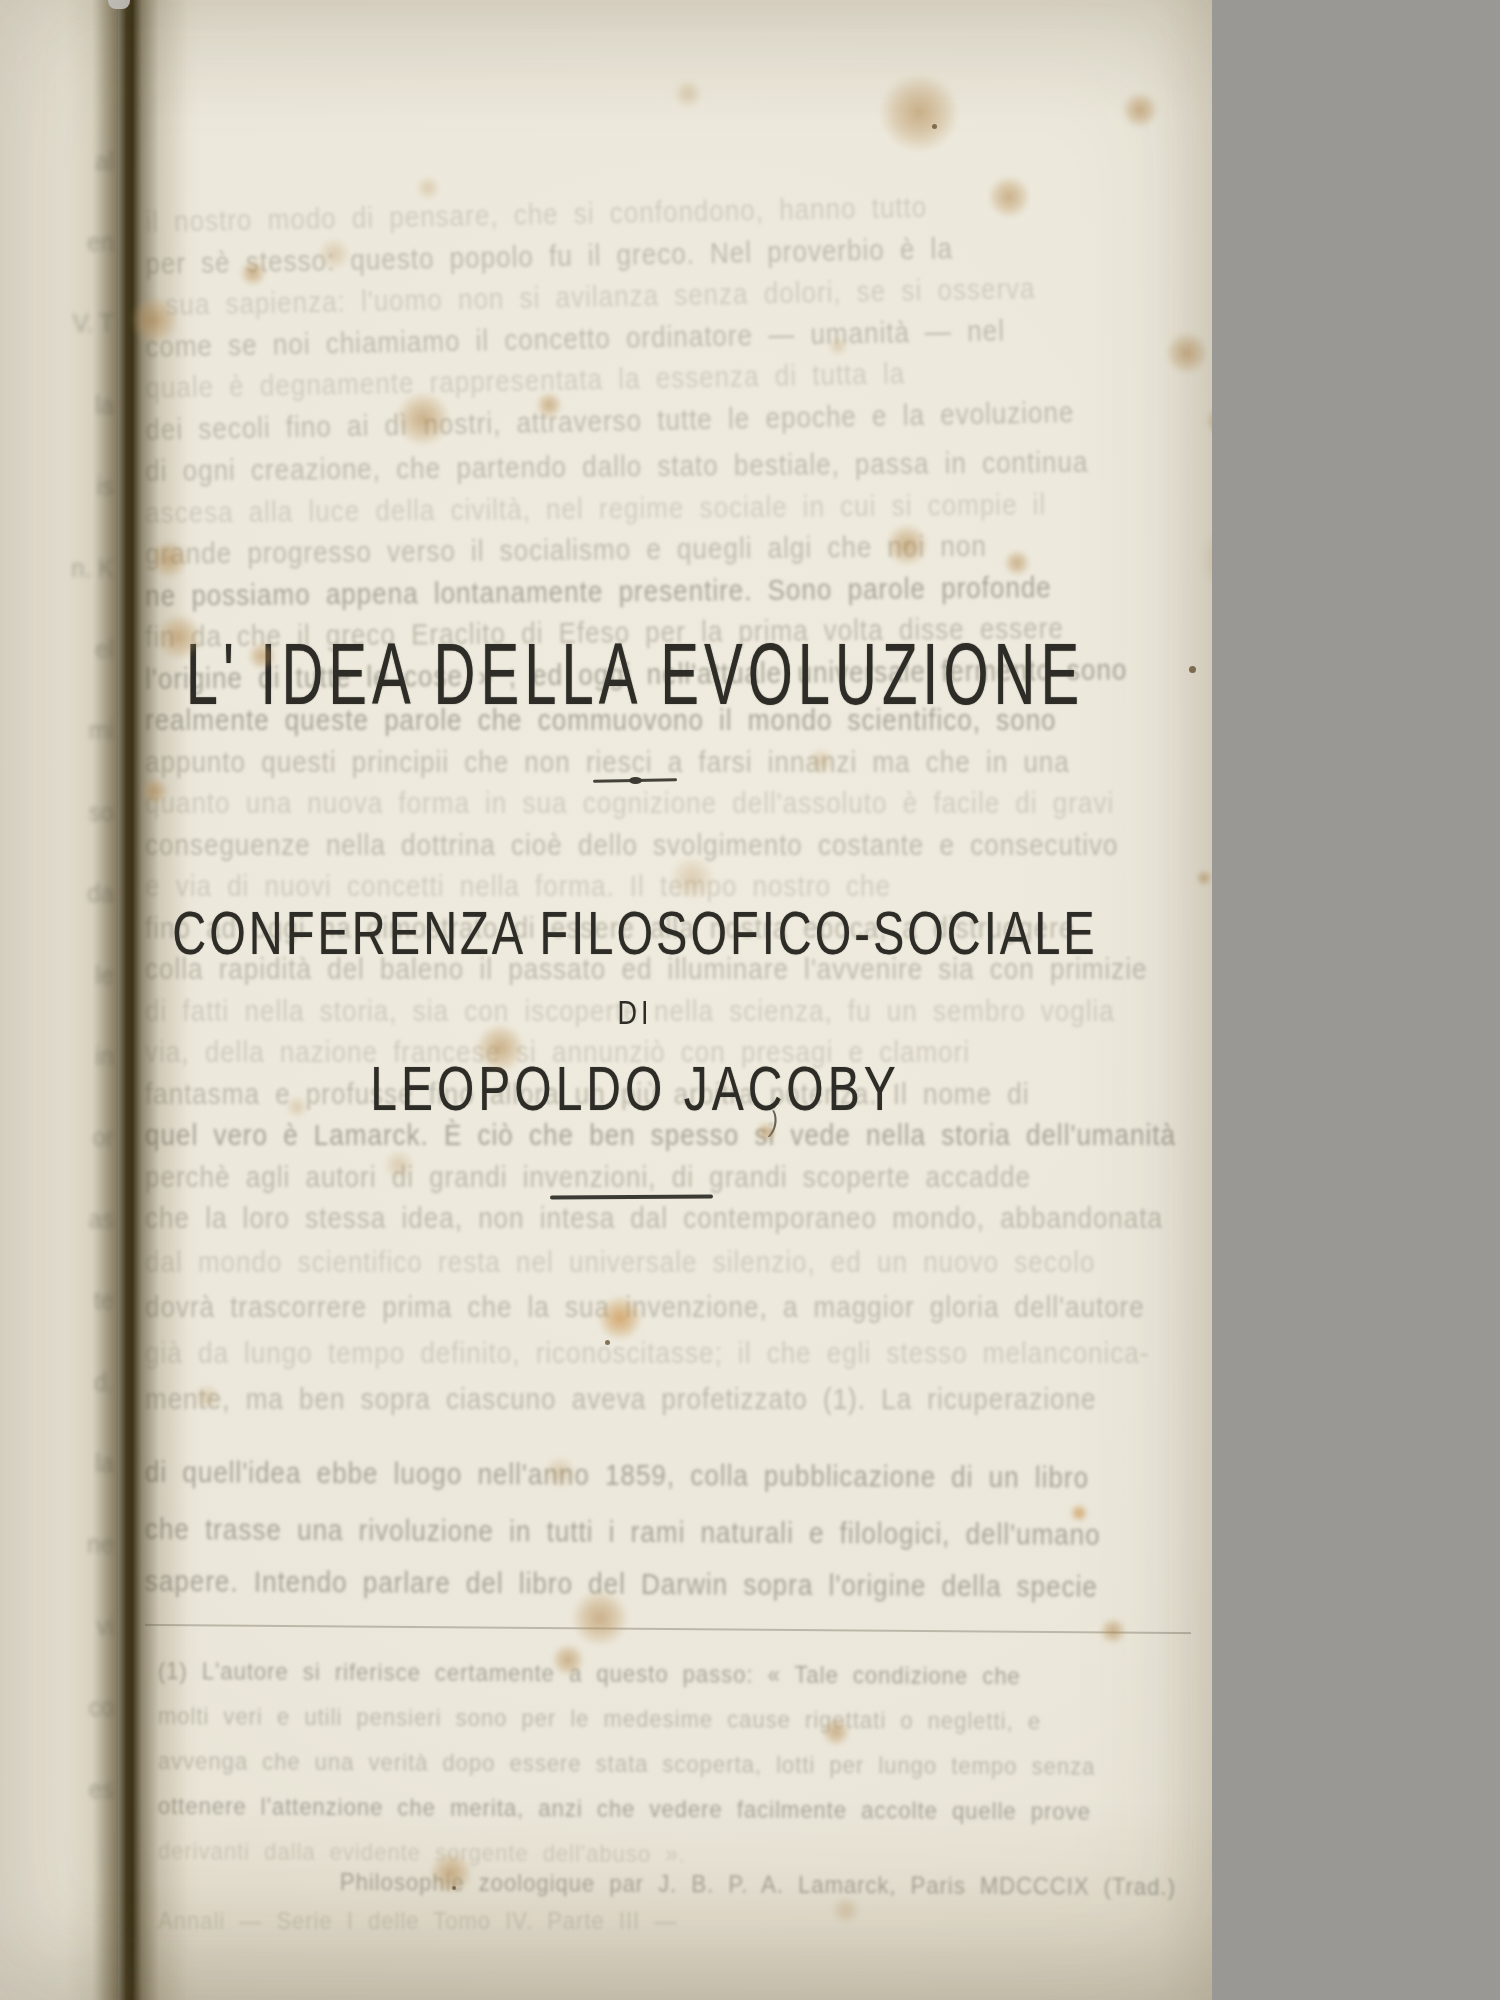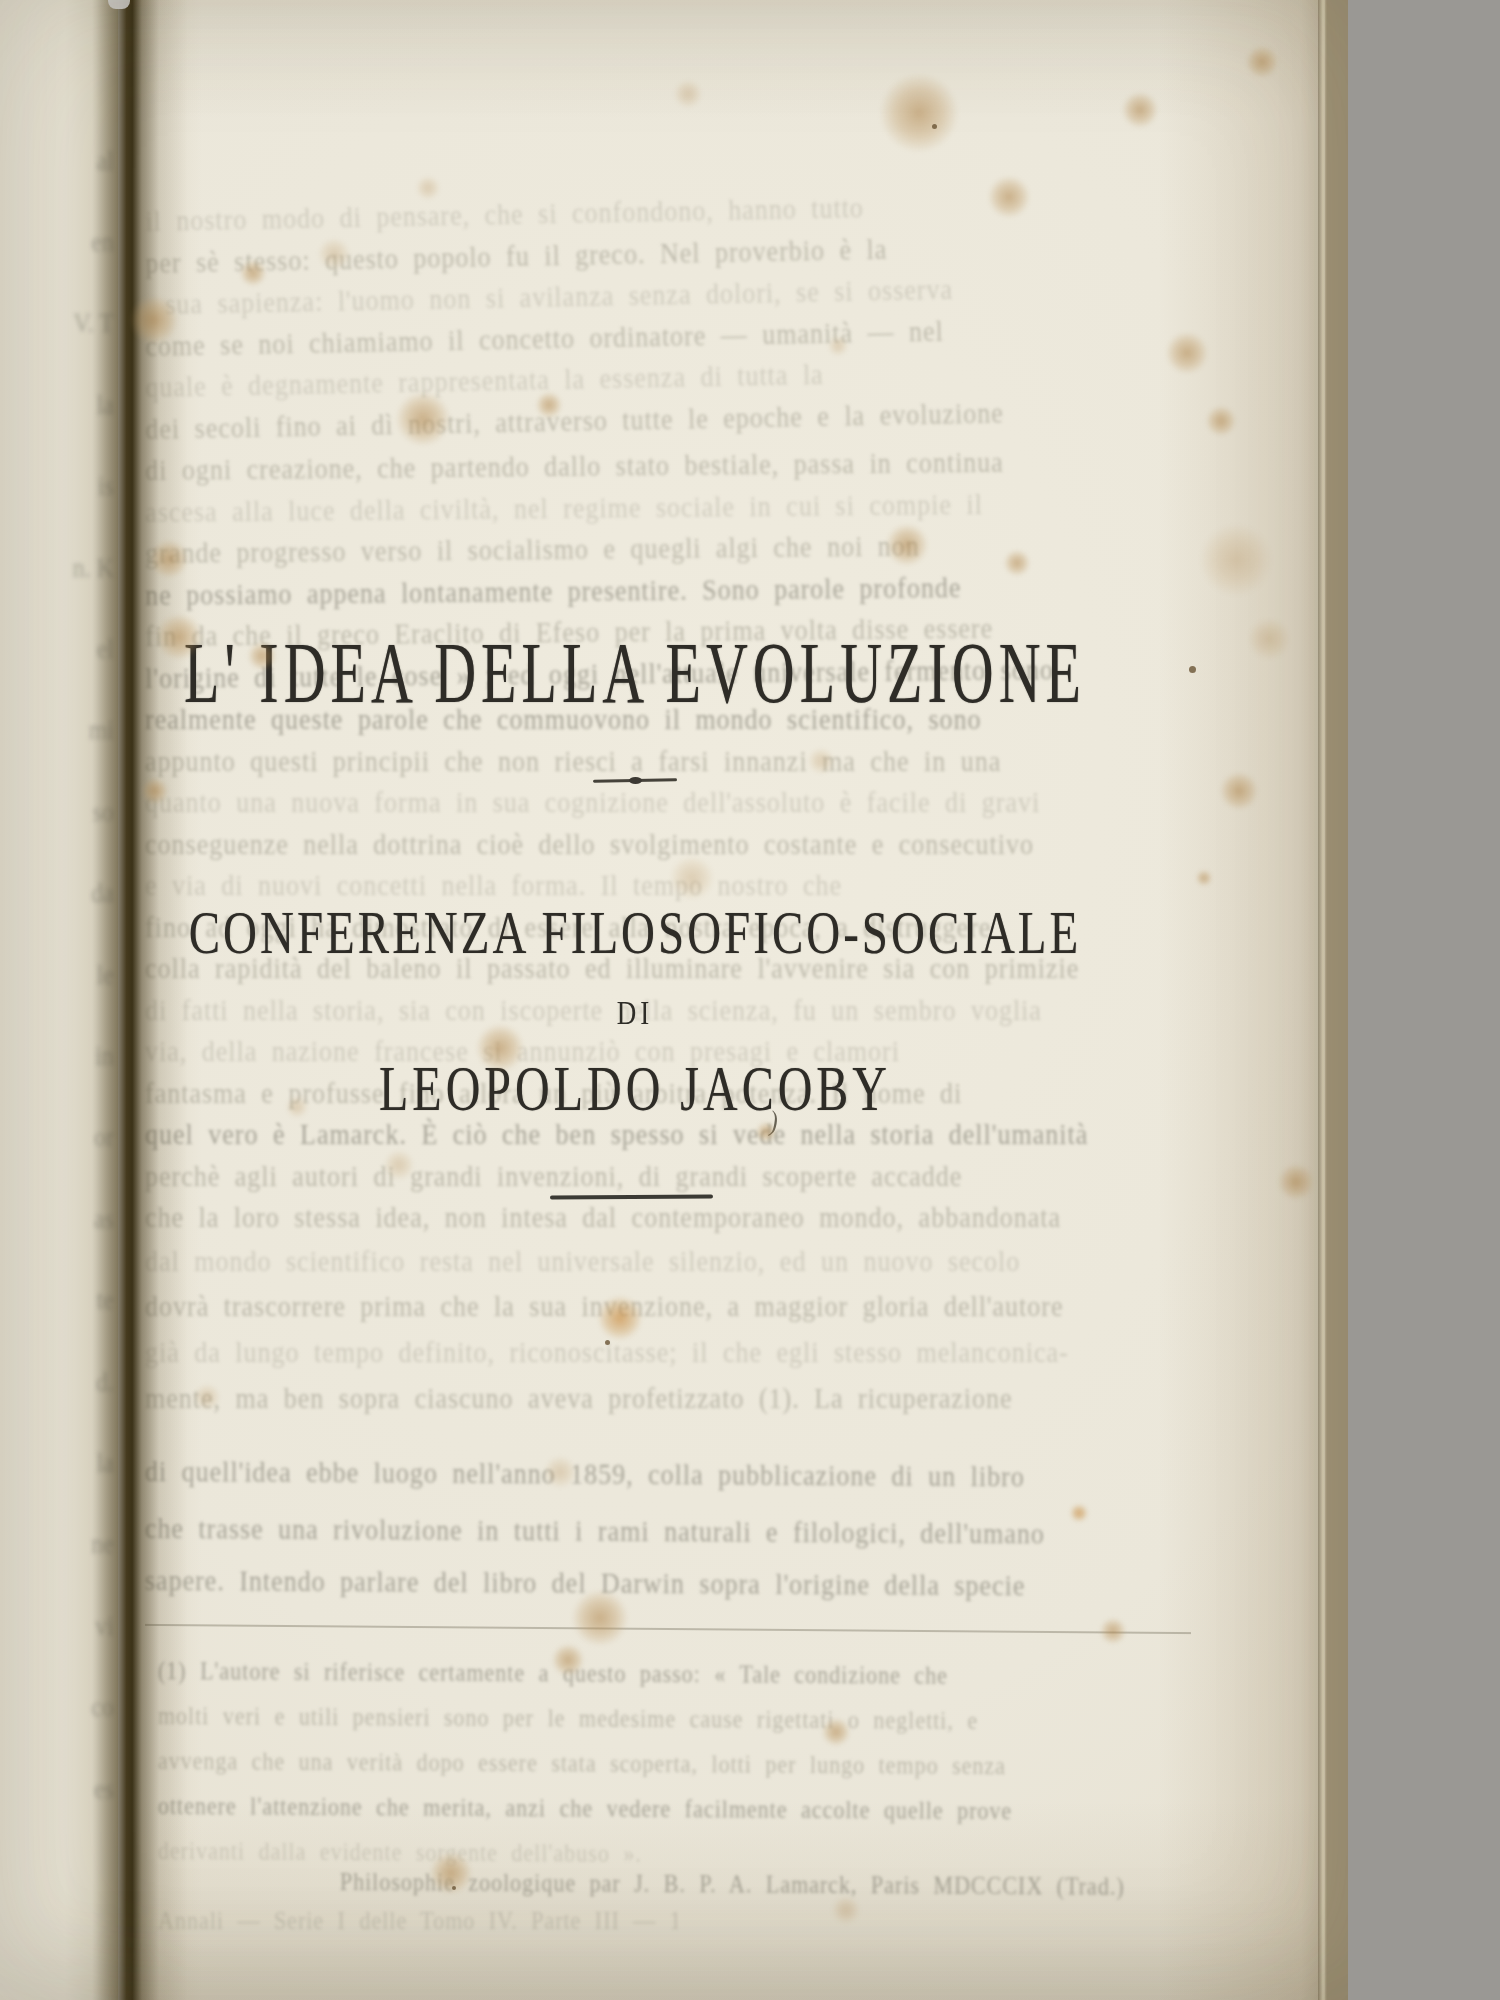--- a/index.html
+++ b/index.html
@@ -1,19 +1,19 @@
 <!DOCTYPE html>
 <html><head>
 <meta charset="utf-8">
 <style>
   html,body{margin:0;padding:0;background:#9a9894;}
   .photo{
-    position:relative;width:1348px;height:2000px;overflow:hidden;
+    position:relative;width:1212px;height:2000px;overflow:hidden;
     background:#ccc9c3;
-    font-family:Liberation Serif, serif;
+    font-family:Liberation Sans, sans-serif;
   }
   
   .bg-wedge{
     position:absolute;left:1455px;top:0;width:45px;height:1630px;
     background:linear-gradient(180deg,#dadad6 0%,#d3d2ce 40%,#c6c5c1 100%);
     clip-path:polygon(14% 0,100% 0,100% 100%,52% 98%,26% 62%,10% 22%);
     z-index:6;
   }
   
   .left-page{

